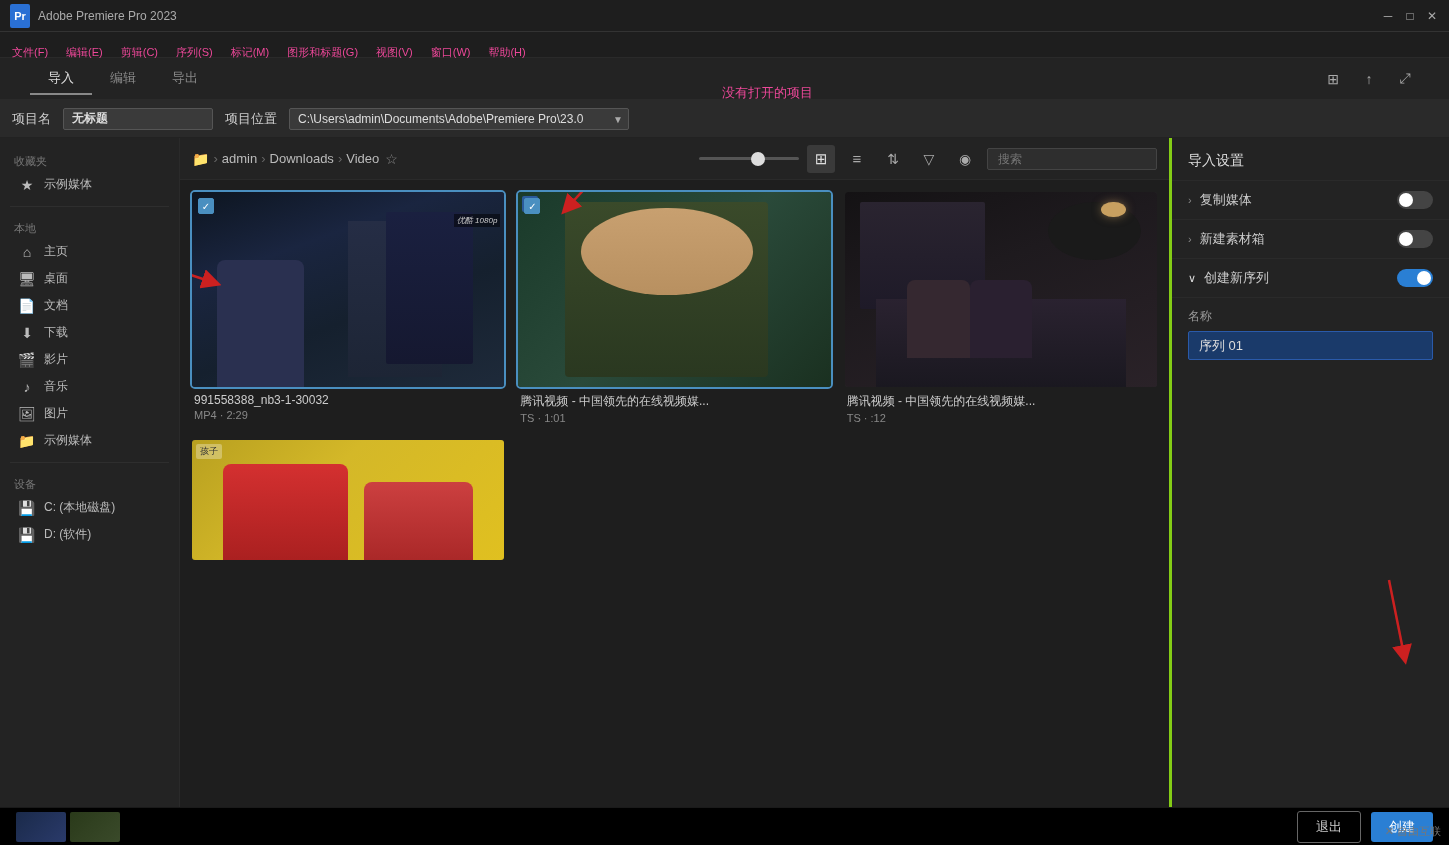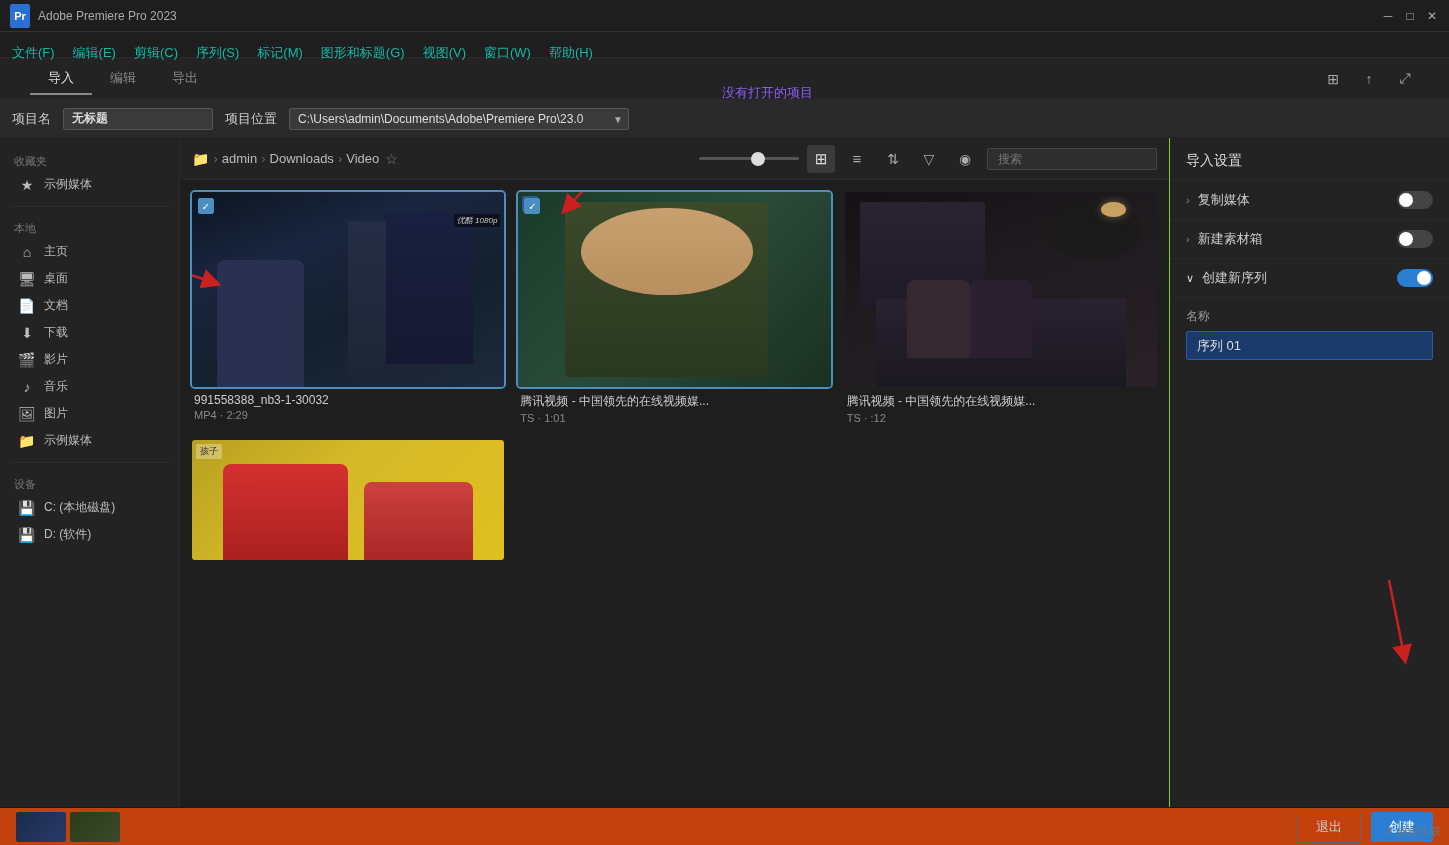--- a/index.html
+++ b/index.html
@@ -52,22 +52,22 @@
       height: 26px;
       background: #1e1e1e;
       display: flex;
       align-items: center;
       padding: 0 4px;
       border-bottom: 1px solid #2a2a2a;
       gap: 2px;
     }
     .menu-item {
       padding: 2px 8px;
-      font-size: 13px;
-      color: #14b8a6;
+      font-size: 11px;
+      color: #ec4899;
       cursor: pointer;
       border-radius: 2px;
       margin-top: 16px;
     }
 
     
     #toolbar {
       height: 42px;
       background: #232323;
       display: flex;
@@ -83,21 +83,21 @@
       border-bottom: 2px solid transparent;
     }
     .toolbar-tab.active {
       color: #ddd;
       border-bottom: 2px solid #888;
     }
     #toolbar-title {
       flex: 1;
       text-align: center;
       font-size: 13px;
-      color: #8b5cf6;
+      color: #ec4899;
       margin-top: 28px;
     }
     #toolbar-right {
       display: flex;
       gap: 8px;
       align-items: center;
     }
     .toolbar-icon-btn {
       width: 28px;
       height: 28px;
@@ -354,21 +354,21 @@
     .media-meta {
       font-size: 11px;
       color: #888;
       margin-top: 2px;
     }
 
     
     #right-panel {
       width: 280px;
       background: #232323;
-      border-left: 1px solid #84cc16;
+      border-left: 3px solid #84cc16;
       padding: 0;
       overflow-y: auto;
     }
     #right-panel-title {
       font-size: 14px;
       color: #ddd;
       padding: 14px 16px 10px 16px;
       border-bottom: 1px solid #2a2a2a;
     }
     .settings-row {
@@ -432,21 +432,21 @@
       color: #ddd;
       padding: 6px 10px;
       font-size: 13px;
       border-radius: 2px;
       outline: none;
     }
 
     
     #bottom-bar {
       height: 38px;
-      background: #c2410c;
+      background: #000000;
       display: flex;
       align-items: center;
       justify-content: flex-end;
       padding: 0 16px;
       gap: 10px;
       border-top: 1px solid #1a1a1a;
     }
     .bottom-thumb-strip {
       display: flex;
       gap: 4px;

